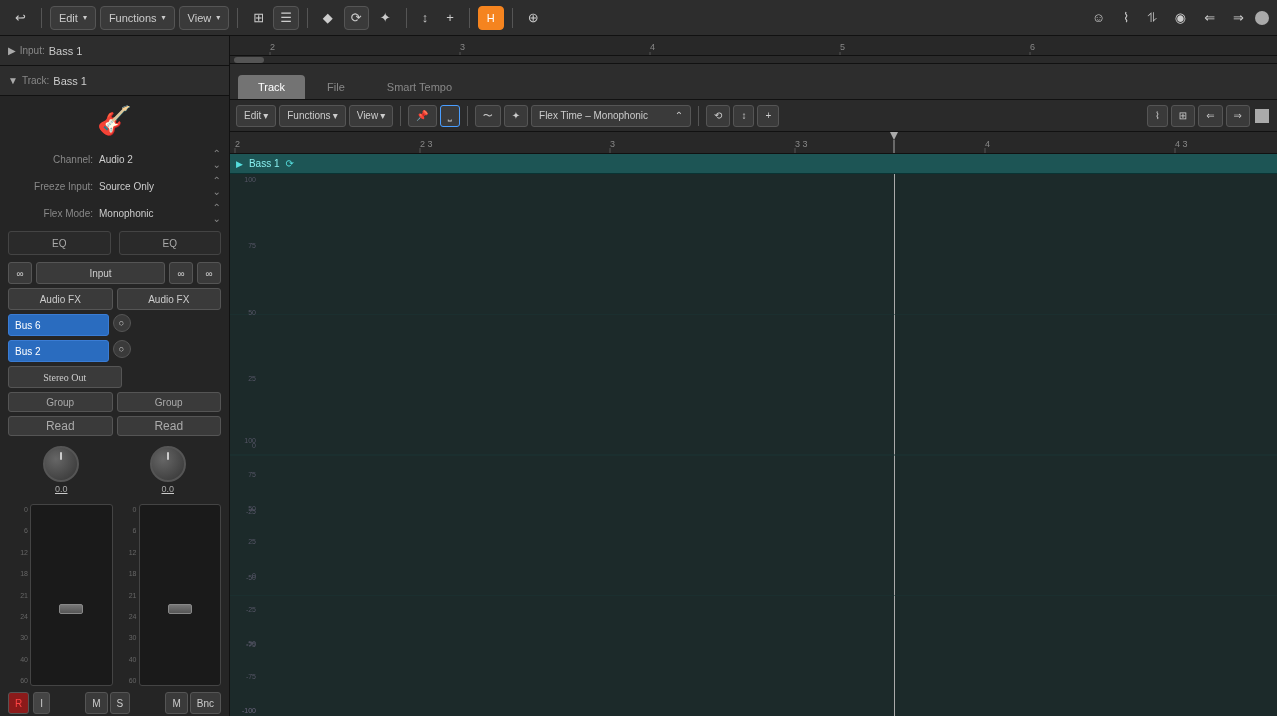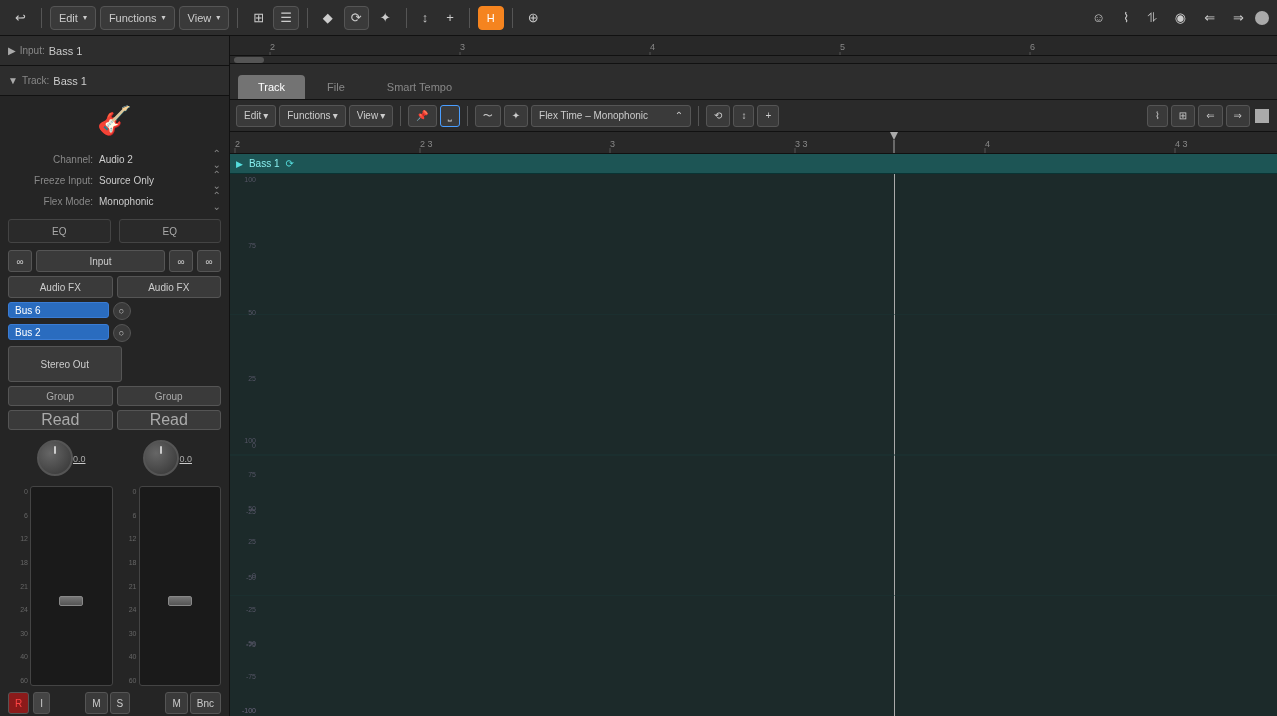--- a/index.html
+++ b/index.html
@@ -88,21 +88,21 @@
       align-items: center;
       padding: 0 8px;
       gap: 4px;
     }
 
     
     .properties-panel {
       padding: 6px 8px;
       display: flex;
       flex-direction: column;
-      gap: 3px;
+      gap: 9px;
     }
     .prop-row {
       display: flex;
       align-items: center;
       height: 18px;
     }
     .prop-label {
       color: #888;
       font-size: 10px;
       text-align: right;
@@ -186,21 +186,21 @@
     .channel-row .strip-btn { flex: 1; }
     .bus-btn {
       background: #2a6cbf;
       border: 1px solid #3a7cd4;
       border-radius: 3px;
       color: #fff;
       font-size: 10px;
       padding: 2px 6px;
       cursor: pointer;
       flex: 1;
-      height: 16px;
+      height: 22px;
       display: flex;
       align-items: center;
     }
     .routing-btn {
       width: 18px;
       height: 18px;
       background: #3a3a3a;
       border: 1px solid #555;
       border-radius: 50%;
       cursor: pointer;
@@ -211,24 +211,25 @@
     }
 
     .stereo-out-btn {
       background: #3a3a3a;
       border: 1px solid #555;
       border-radius: 3px;
       color: #ccc;
       font-size: 10px;
       padding: 3px 8px;
       cursor: pointer;
-      height: 36px;
+      height: 22px;
       display: flex;
       align-items: center;
       justify-content: center;
+      font-family: Liberation Serif, serif;
     }
     .group-btn {
       flex: 1;
       height: 20px;
       background: #3a3a3a;
       border: 1px solid #555;
       border-radius: 3px;
       color: #aaa;
       font-size: 10px;
       cursor: pointer;
@@ -236,31 +237,31 @@
       align-items: center;
       justify-content: center;
     }
     .read-btn {
       flex: 1;
       height: 20px;
       background: #3a3a3a;
       border: 1px solid #555;
       border-radius: 3px;
       color: #aaa;
-      font-size: 16px;
+      font-size: 12px;
       cursor: pointer;
       display: flex;
       align-items: center;
       justify-content: center;
     }
 
     
     .knob-area {
       display: flex;
-      flex-direction: row;
+      flex-direction: column;
       align-items: center;
       padding: 2px;
       text-decoration: underline;
     }
     .knob {
       width: 36px;
       height: 36px;
       border-radius: 50%;
       background: radial-gradient(circle at 35% 35%, #666, #333);
       border: 2px solid #555;

